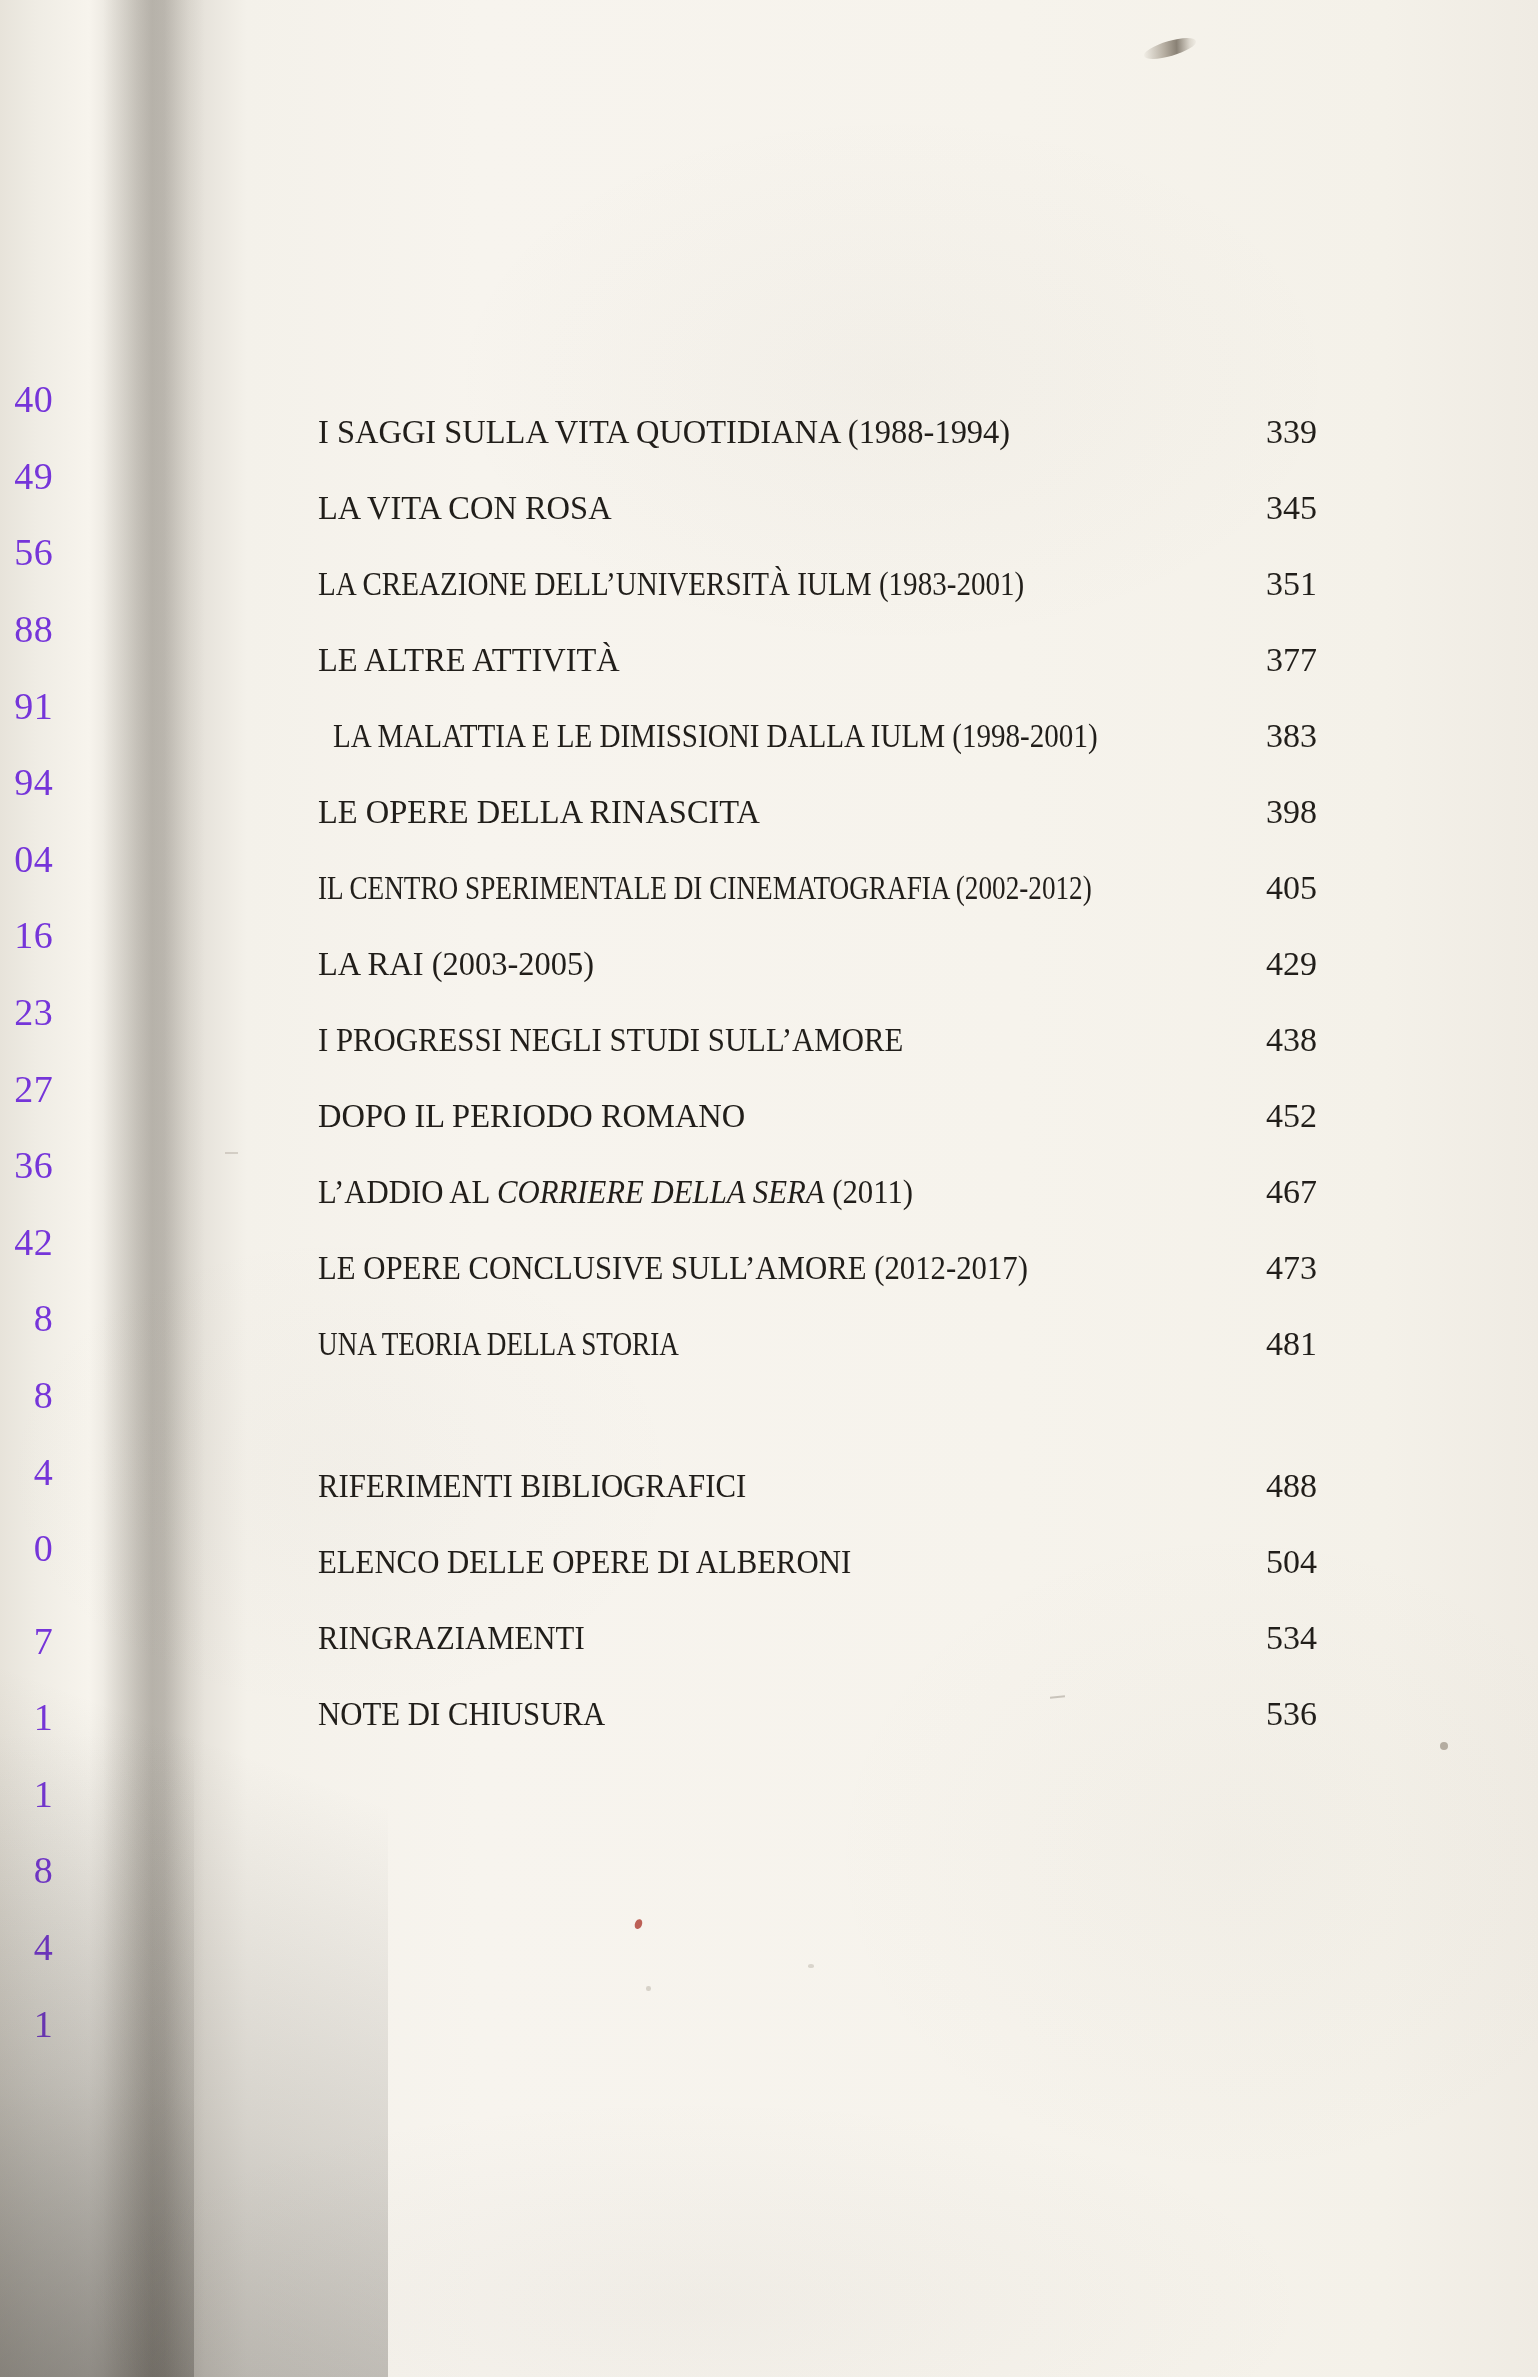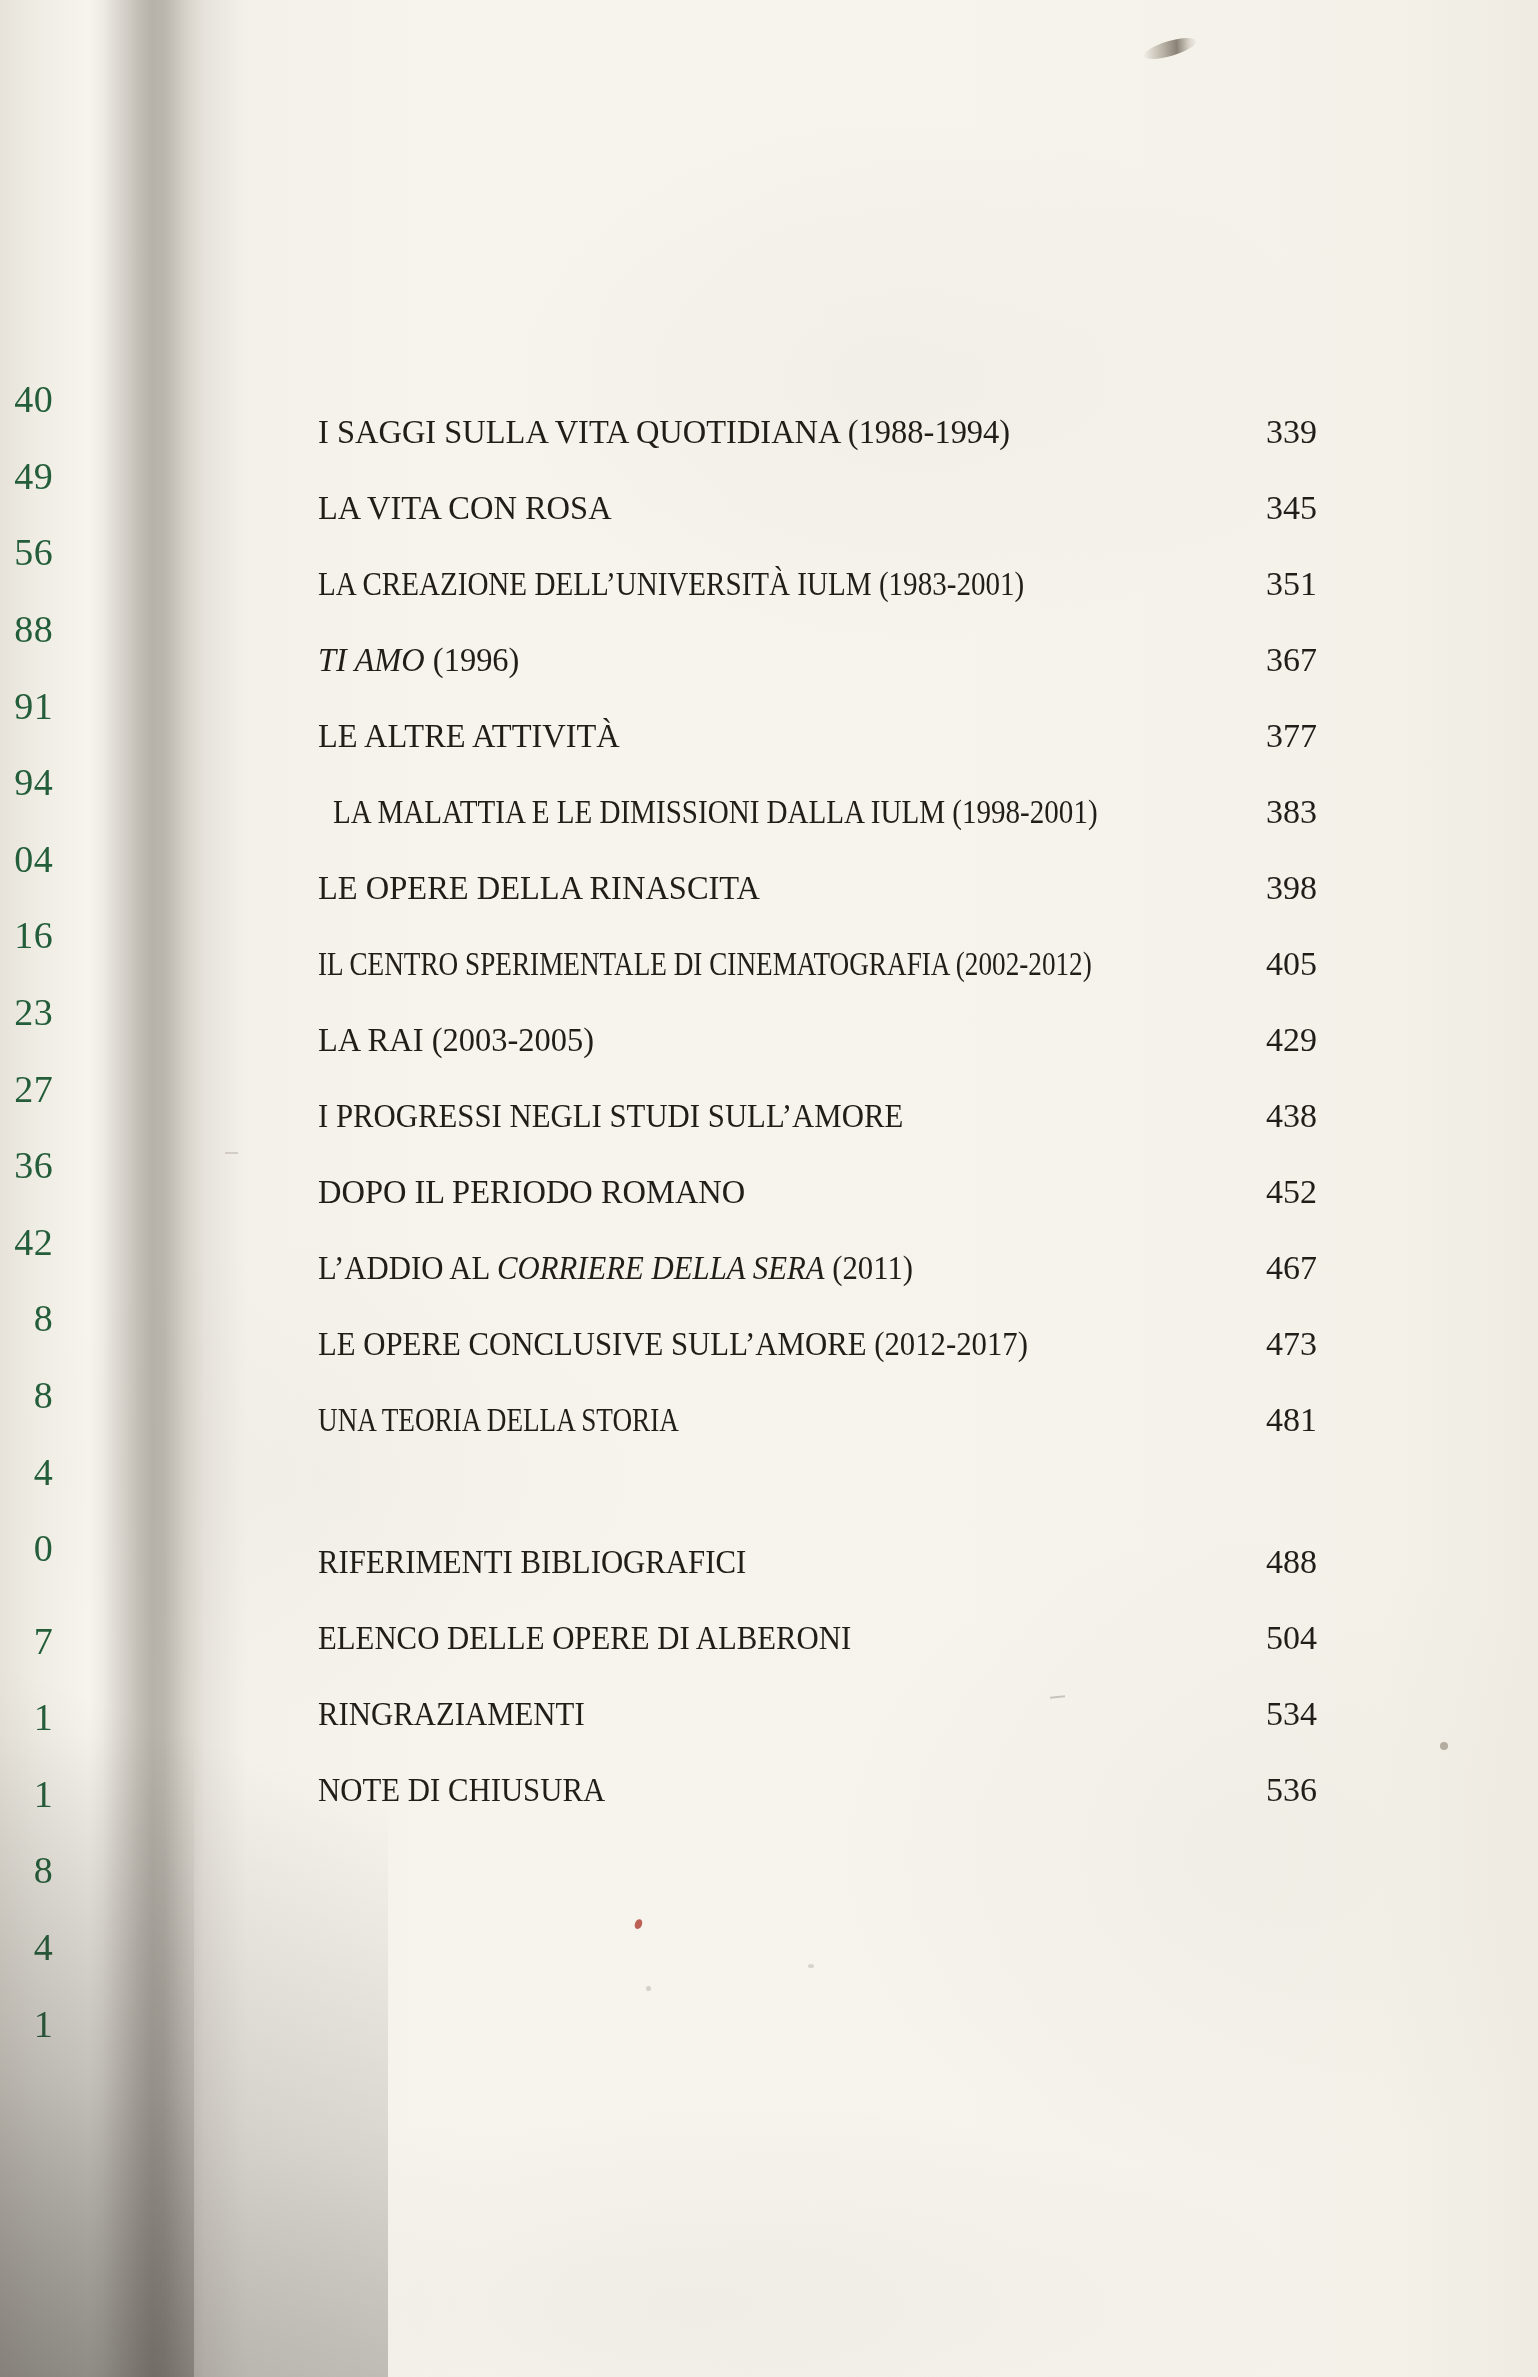--- a/index.html
+++ b/index.html
@@ -99,21 +99,21 @@
     left: 0;
     top: 0;
     width: 57px;
     height: 100%;
   }
   .margin-num {
     position: absolute;
     right: 3.7px;
     font-size: 38px;
     line-height: 1;
-    color: #14532d;
+    color: #6d28d9;
     white-space: nowrap;
     letter-spacing: 0.5px;
     opacity: 0.93;
     font-family: Liberation Serif, serif;
   }
 
   
   .toc {
     position: absolute;
     left: 318px;
@@ -236,24 +236,20 @@
       </div>
       <div class="toc-row">
         <div class="entry-title t-tight">LA VITA CON ROSA</div>
         <div class="entry-page">345</div>
       </div>
       <div class="toc-row">
         <div class="entry-title t-condensed">LA CREAZIONE DELL’UNIVERSITÀ IULM (1983-2001)</div>
         <div class="entry-page">351</div>
       </div>
       <div class="toc-row">
-        <div class="entry-title t-tight"><span class="ital">TI AMO</span><span> (1996)</span></div>
-        <div class="entry-page">367</div>
-      </div>
-      <div class="toc-row">
         <div class="entry-title t-tight">LE ALTRE ATTIVITÀ</div>
         <div class="entry-page">377</div>
       </div>
       <div class="toc-row">
         <div class="entry-title t-condensed indented">LA MALATTIA E LE DIMISSIONI DALLA IULM (1998-2001)</div>
         <div class="entry-page">383</div>
       </div>
       <div class="toc-row">
         <div class="entry-title t-tight">LE OPERE DELLA RINASCITA</div>
         <div class="entry-page">398</div>

